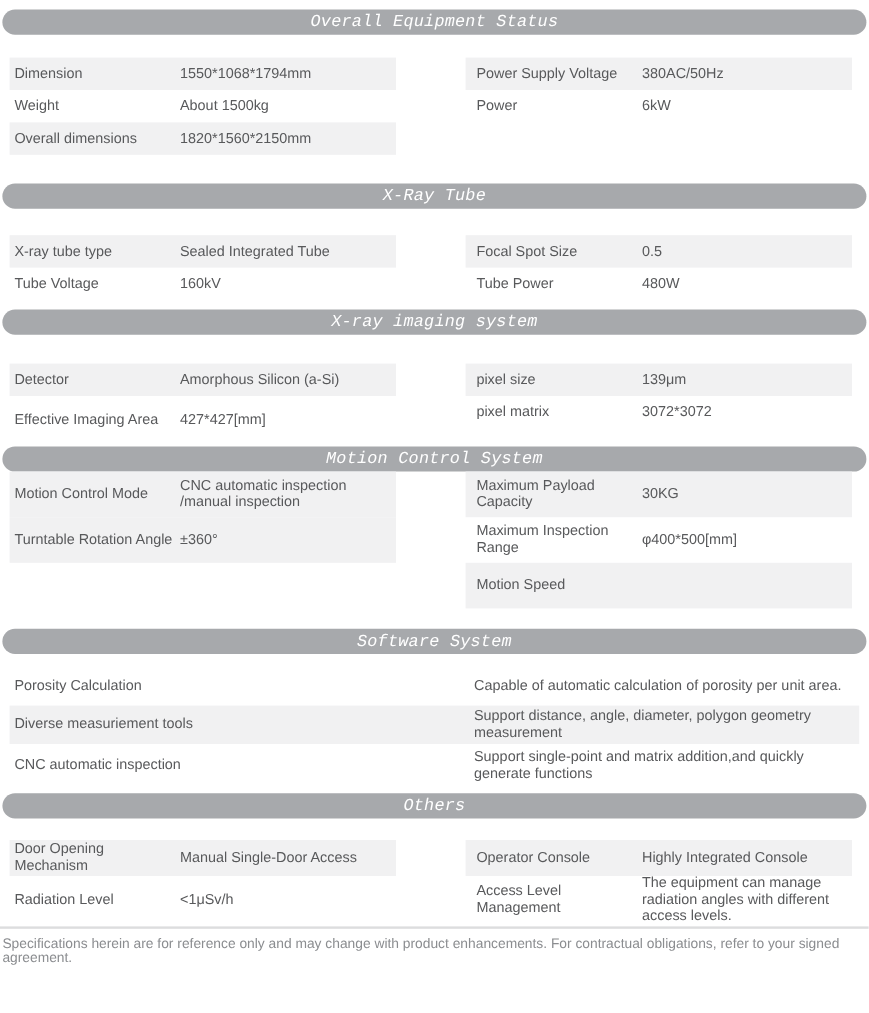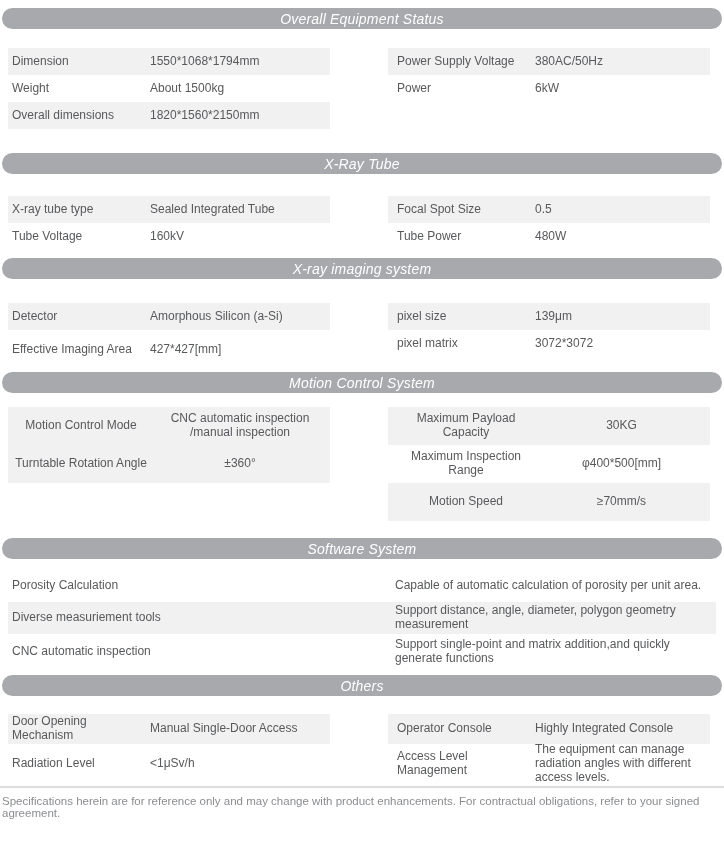--- a/index.html
+++ b/index.html
@@ -5,21 +5,21 @@
   html,body { margin:0; padding:0; }
   body {
     width:724px; height:844px; background:#ffffff; overflow:hidden;
     font-family:"Liberation Sans", sans-serif; color:#58595b;
     -webkit-font-smoothing:antialiased;
   }
   
   .bar {
     margin:0 2px; height:21px; background:#a7a9ac; border-radius:10.5px;
     display:flex; align-items:center; justify-content:center;
-    color:#ffffff; font-style:italic; font-size:14px; letter-spacing:.2px;
+    color:#ffffff; font-style:italic; font-size:14px; letter-spacing:.2px;font-family:Liberation Mono, monospace;
   }
   
   .cols { display:flex; margin-left:8px; margin-right:14px; }
   .t-left  { width:322px; }
   .spacer  { width:58px; }
   .t-right { width:322px; }
   
   .t-full  { margin-left:8px; margin-right:8px; }
 
   .row { display:flex; align-items:center; font-size:12px; line-height:1.15; }
@@ -32,21 +32,21 @@
   .t-right .val { flex:1; padding-right:2px; }
   .t-full  .lbl { width:387px; padding-left:4px; }
   .t-full  .val { flex:1; padding-right:4px; }
 
   .h27 { height:27px; } .h30 { height:30px; } .h31 { height:31px; }
   .h32 { height:32px; } .h36 { height:36px; } .h38 { height:38px; }
   .h40 { height:40px; }
 
   
   .mt8  { margin-top:8px; }  .mt19 { margin-top:19px; } .mt24 { margin-top:24px; }
-  .mt22 { margin-top:22px; } .mt2  { margin-top:2px; }  .mt14 { margin-top:14px;text-align:center; }
+  .mt22 { margin-top:22px; } .mt2  { margin-top:2px; }  .mt14 { margin-top:0; }
   .mt17 { margin-top:17px; } .mt11 { margin-top:11px; } .mt5  { margin-top:5px; }
   .mt18 { margin-top:18px; }
 
   .divider { margin-top:2px; height:2px; background:#dcddde; }
   .footer  { margin:7px 2px 0 2px; font-size:11.5px; color:#8b8d90; }
 </style>
 </head>
 <body>
 
 <div class="bar mt8">
@@ -153,21 +153,20 @@
     <div class="row shaded h38">
       <div class="lbl">Maximum Payload Capacity</div>
       <div class="val">30KG</div>
     </div>
     <div class="row h38">
       <div class="lbl">Maximum Inspection Range</div>
       <div class="val">φ400*500[mm]</div>
     </div>
     <div class="row shaded h38">
       <div class="lbl">Motion Speed</div>
-      <div class="val">≥70mm/s</div>
     </div>
   </div>
 </div>
 
 <div class="bar mt17">
   <span>Software System</span>
 </div>
 <div class="t-full mt11">
   <div class="row h32">
     <div class="lbl">Porosity Calculation</div>

